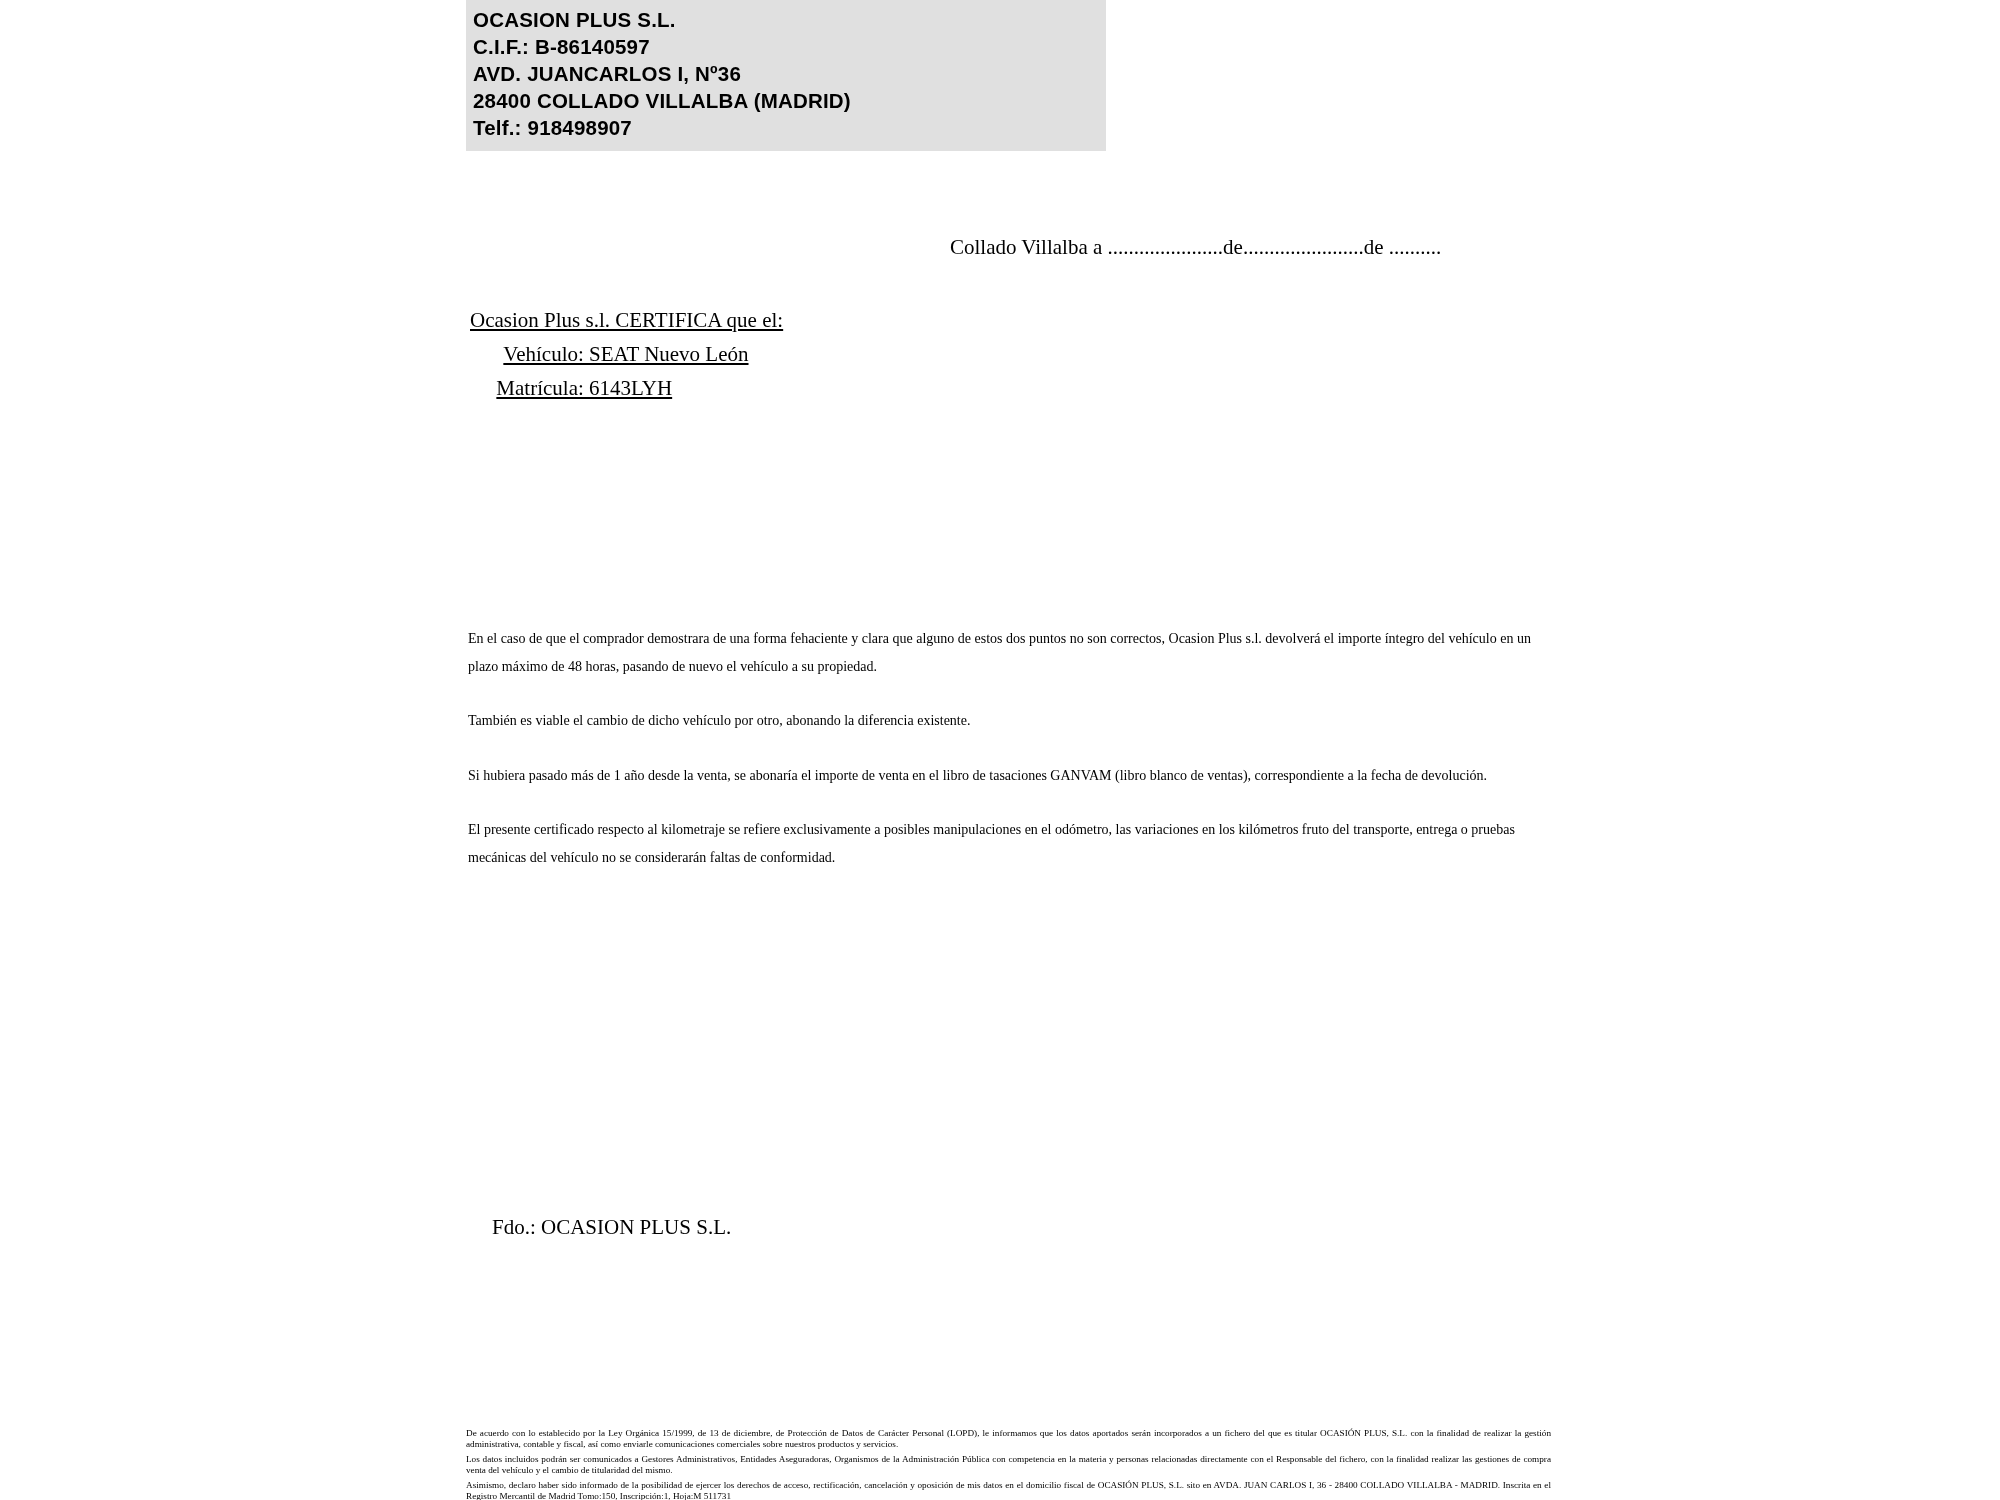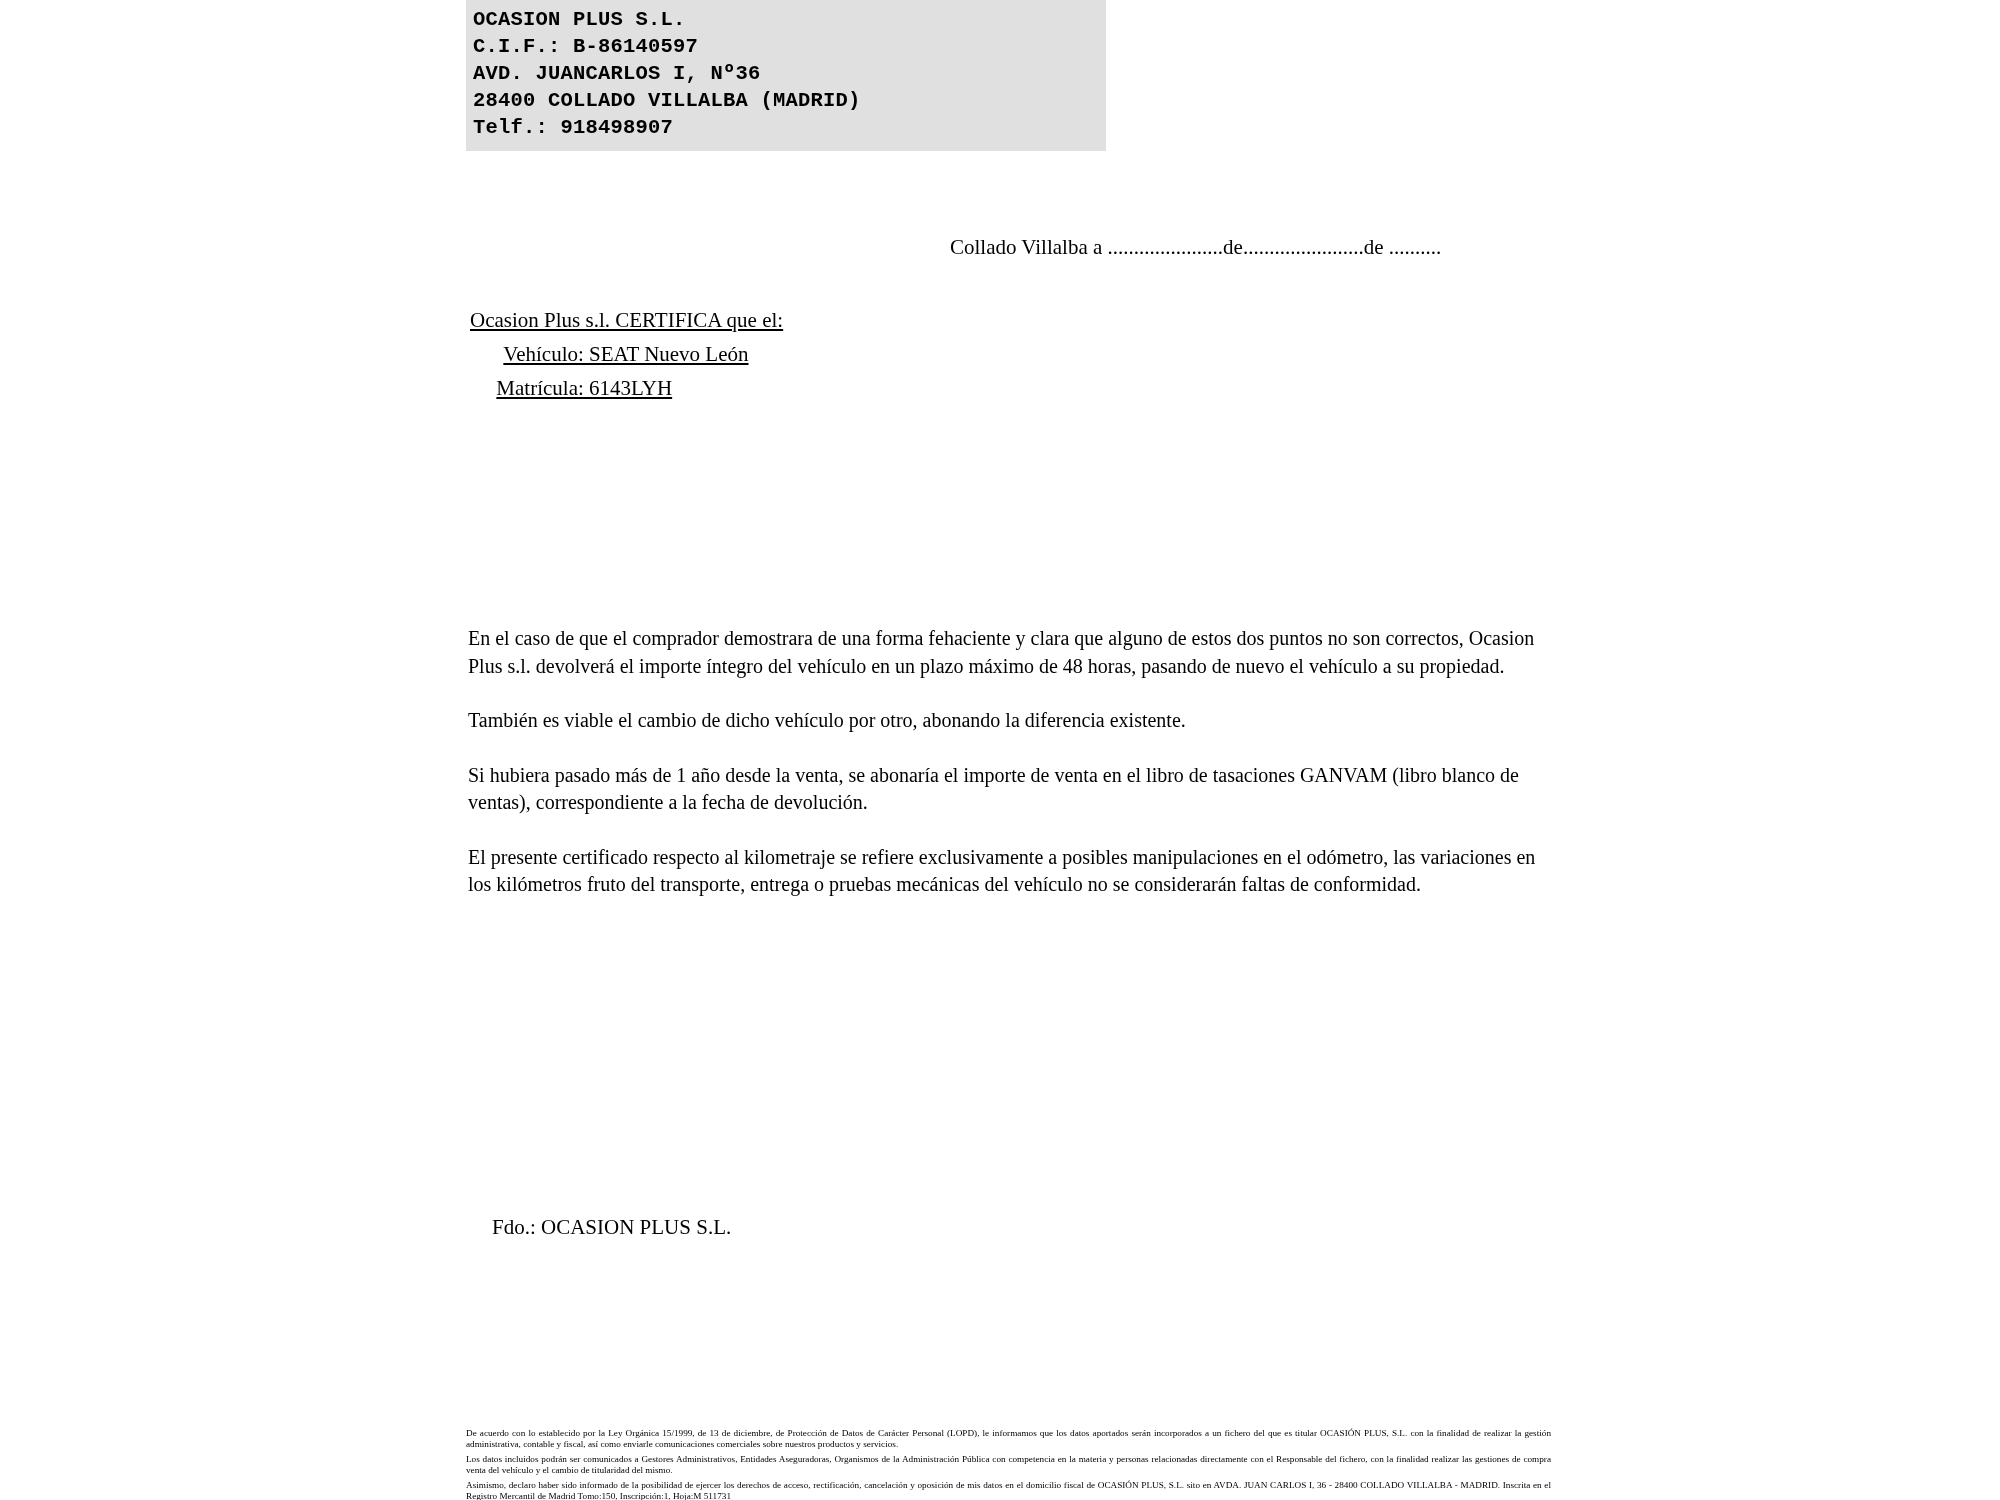--- a/index.html
+++ b/index.html
@@ -28,21 +28,21 @@
   .letterhead {
     position: absolute;
     left: 466px;
     top: 0px;
     width: 640px;
     padding: 6px 0 10px 7px;
     background: #e0e0e0;
     box-sizing: border-box;
   }
   .letterhead div {
-    font-family: Liberation Mono, monospace;
+    font-family: Liberation Sans, sans-serif;
     font-weight: bold;
     font-size: 20.5px;
     line-height: 27px;
     letter-spacing: 0.2px;
     white-space: nowrap;
   }
 
   
   .dateline {
     position: absolute;
@@ -86,21 +86,21 @@
     margin: 0 0 27px 0;
     white-space: nowrap;
   }
 
   
   .body-text {
     position: absolute;
     left: 468px;
     top: 625px;
     width: 1070px;
-    font-size: 20px;
+    font-size: 14px;
     line-height: 27.5px;
   }
   .body-text p {
     margin: 0 0 27px 0;
   }
   .body-text p:last-child {
     margin-bottom: 0;
   }
 
   

